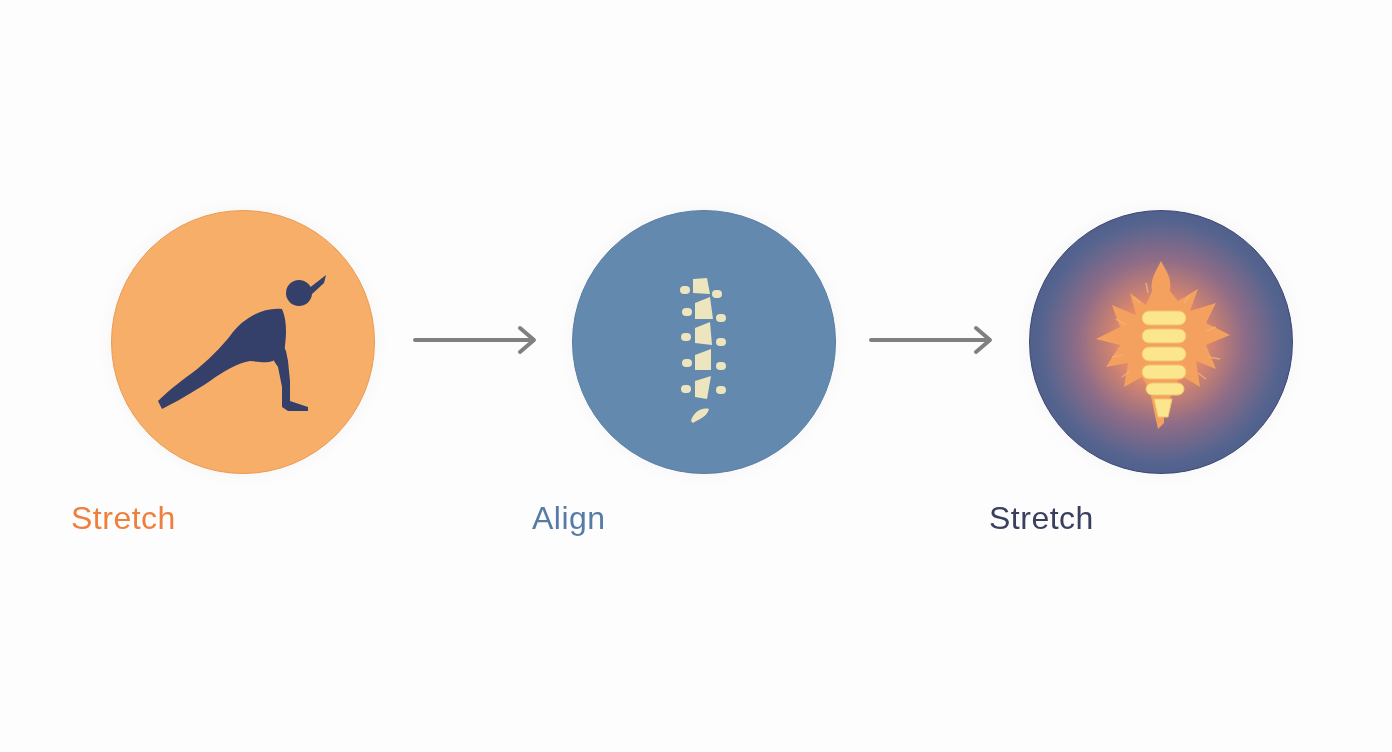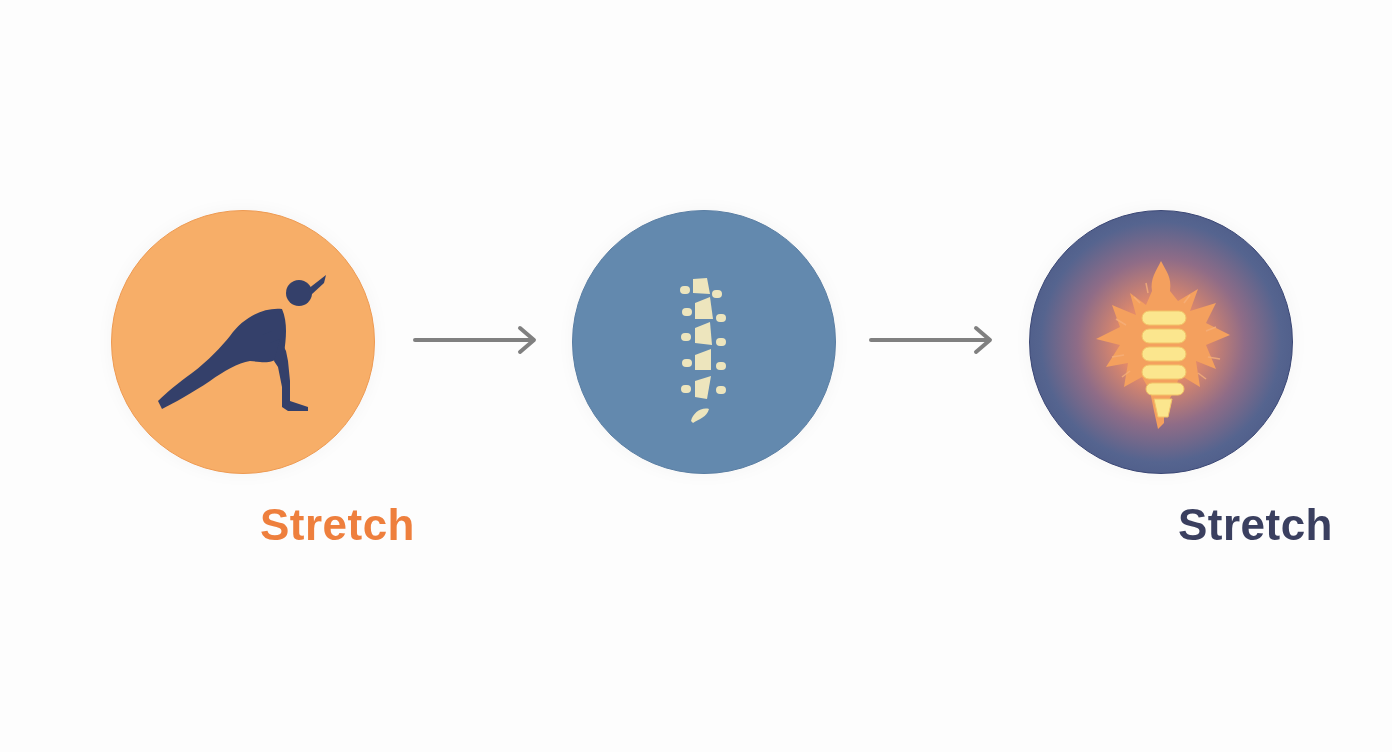--- a/index.html
+++ b/index.html
@@ -7,22 +7,22 @@
     width:1392px; height:752px; background:#fdfdfd; position:relative; overflow:hidden;
     font-family:"Liberation Sans", "DejaVu Sans", sans-serif;
   }
   .step { position:absolute; top:210px; width:264px; }
   .circle {
     width:264px; height:264px; border-radius:50%; position:relative;
     box-shadow: 0 0 18px rgba(0,0,0,0.04);
   }
   .circle svg { position:absolute; left:0; top:0; width:264px; height:264px; }
   .label {
-    position:absolute; top:290px; left:-40px; width:344px; text-align:right;
-    font-weight:bold; font-size:44px; letter-spacing:0.5px;
+    position:absolute; top:290px; left:-40px; width:344px; text-align:left;
+    font-weight:normal; font-size:32px; letter-spacing:0.5px;
   }
   #step1 { left:111px; }
   #step2 { left:572px; }
   #step3 { left:1029px; }
   #step1 .circle { background:#f7ae68; border:1px solid #ee9a52; box-sizing:border-box; }
   #step2 .circle { background:#6389ae; border:1px solid #5a7ea3; box-sizing:border-box; }
   #step3 .circle {
     background: radial-gradient(circle at 50% 50%, #ff9a5a 0%, #e28a6a 22%, #8f6c87 45%, #55648f 65%, #3f4d7c 100%);
     border:1px solid #3a4674; box-sizing:border-box;
   }
@@ -74,20 +74,21 @@
           <rect x="143" y="151" width="10" height="8" rx="4"></rect>
 
           <rect x="108" y="174" width="10" height="8" rx="4"></rect>
           <path d="M122 170 L138 165 L134 188 L122 186 Z"></path>
           <rect x="143" y="175" width="10" height="8" rx="4"></rect>
 
           <path d="M118 210 C120 202 128 196 136 198 C134 206 126 208 120 212 Z"></path>
         </g>
       </svg>
     </div>
+    <div class="label" style="color:#567ca6;">Align</div>
   </div>
 
   <svg class="arrow" style="left:866px;" viewBox="0 0 130 36">
     <line x1="5" y1="18" x2="123" y2="18" stroke="#808080" stroke-width="4" stroke-linecap="round"></line>
     <polyline points="110,6 124,18 110,30" fill="none" stroke="#808080" stroke-width="4" stroke-linecap="round" stroke-linejoin="round"></polyline>
   </svg>
 
   <div class="step" id="step3">
     <div class="circle">
       <svg viewBox="0 0 264 264">

